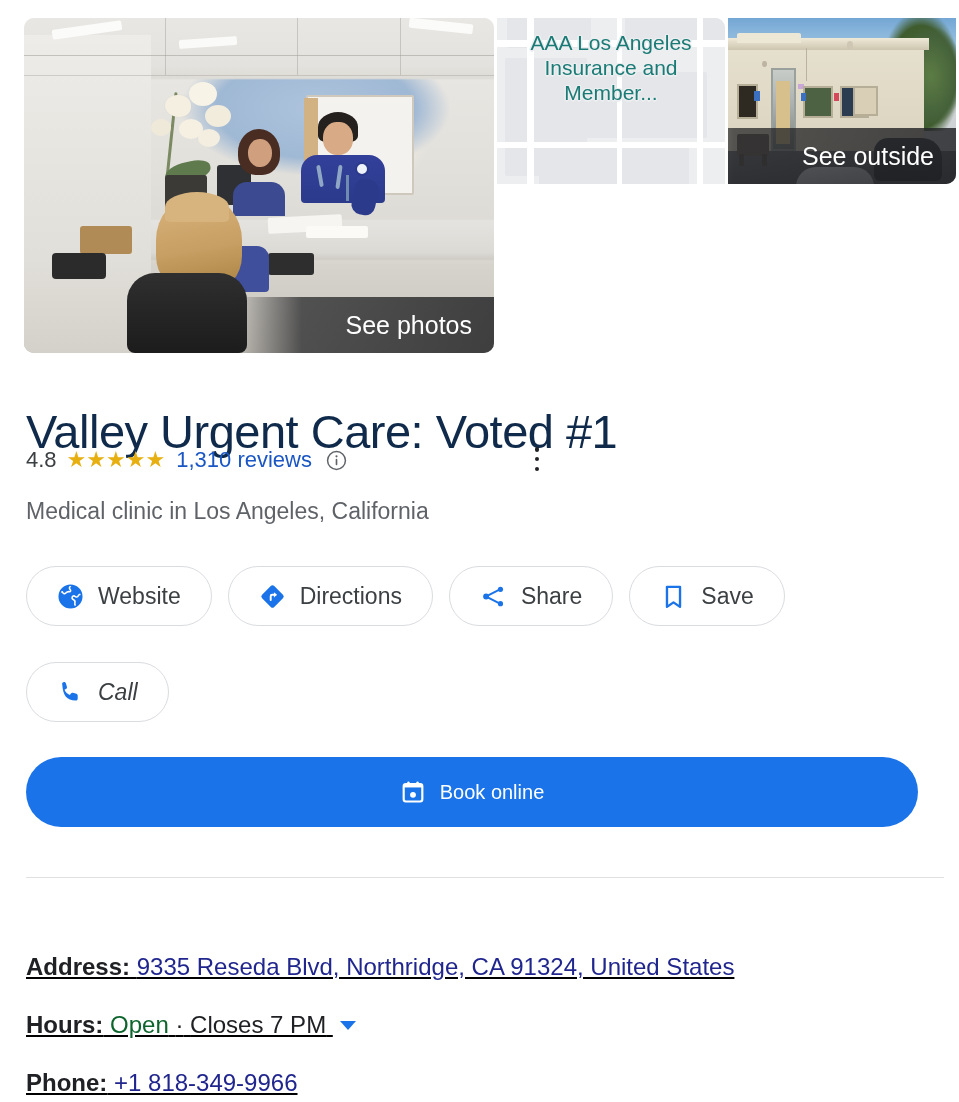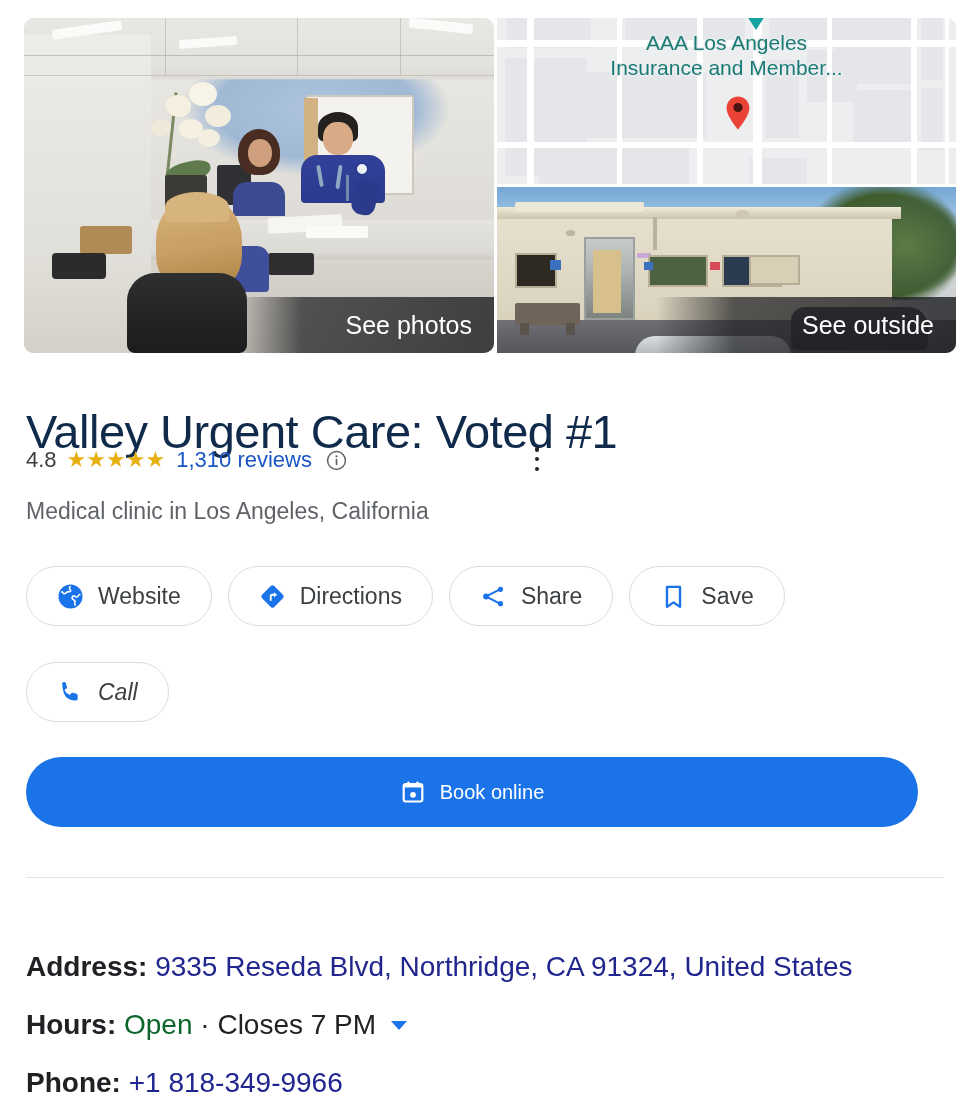--- a/index.html
+++ b/index.html
@@ -26,21 +26,21 @@
   .media-left {
     position: relative;
     width: 470px; height: 335px;
     border-radius: 10px;
     overflow: hidden;
     flex: none;
   }
   .media-right {
     width: 459px; height: 335px;
     display: flex;
-    flex-direction: column;
+    flex-direction: row;
     gap: 3px;
     flex: none;
   }
   .media-map {
     position: relative;
     width: 459px; height: 166px;
     overflow: hidden;
     border-top-right-radius: 10px;
     background: #e9eaec;
   }
@@ -273,21 +273,21 @@
   .book-btn svg { display:block; }
 
   
   .divider {
     position:absolute; left:26px; top:877px;
     width:918px; height:1px; background:#dfe1e5;
   }
 
   
   .details { position:absolute; left:26px; top:938px; }
-  .det-row { font-size:28px; line-height:58px; white-space:nowrap; }
+  .det-row { font-size:24px; line-height:58px; white-space:nowrap;text-decoration:underline; }
   .det-key { color:#202124; font-weight:bold; }
   .det-link { color:#20268e; cursor:pointer; }
   .det-open { color:#0d652d; }
   .det-plain { color:#202124; }
   .det-caret {
     display:inline-block; vertical-align:middle;
     margin-left:7px; margin-top:-2px;
     width:0;height:0;
     border-left:8px solid transparent;
     border-right:8px solid transparent;

